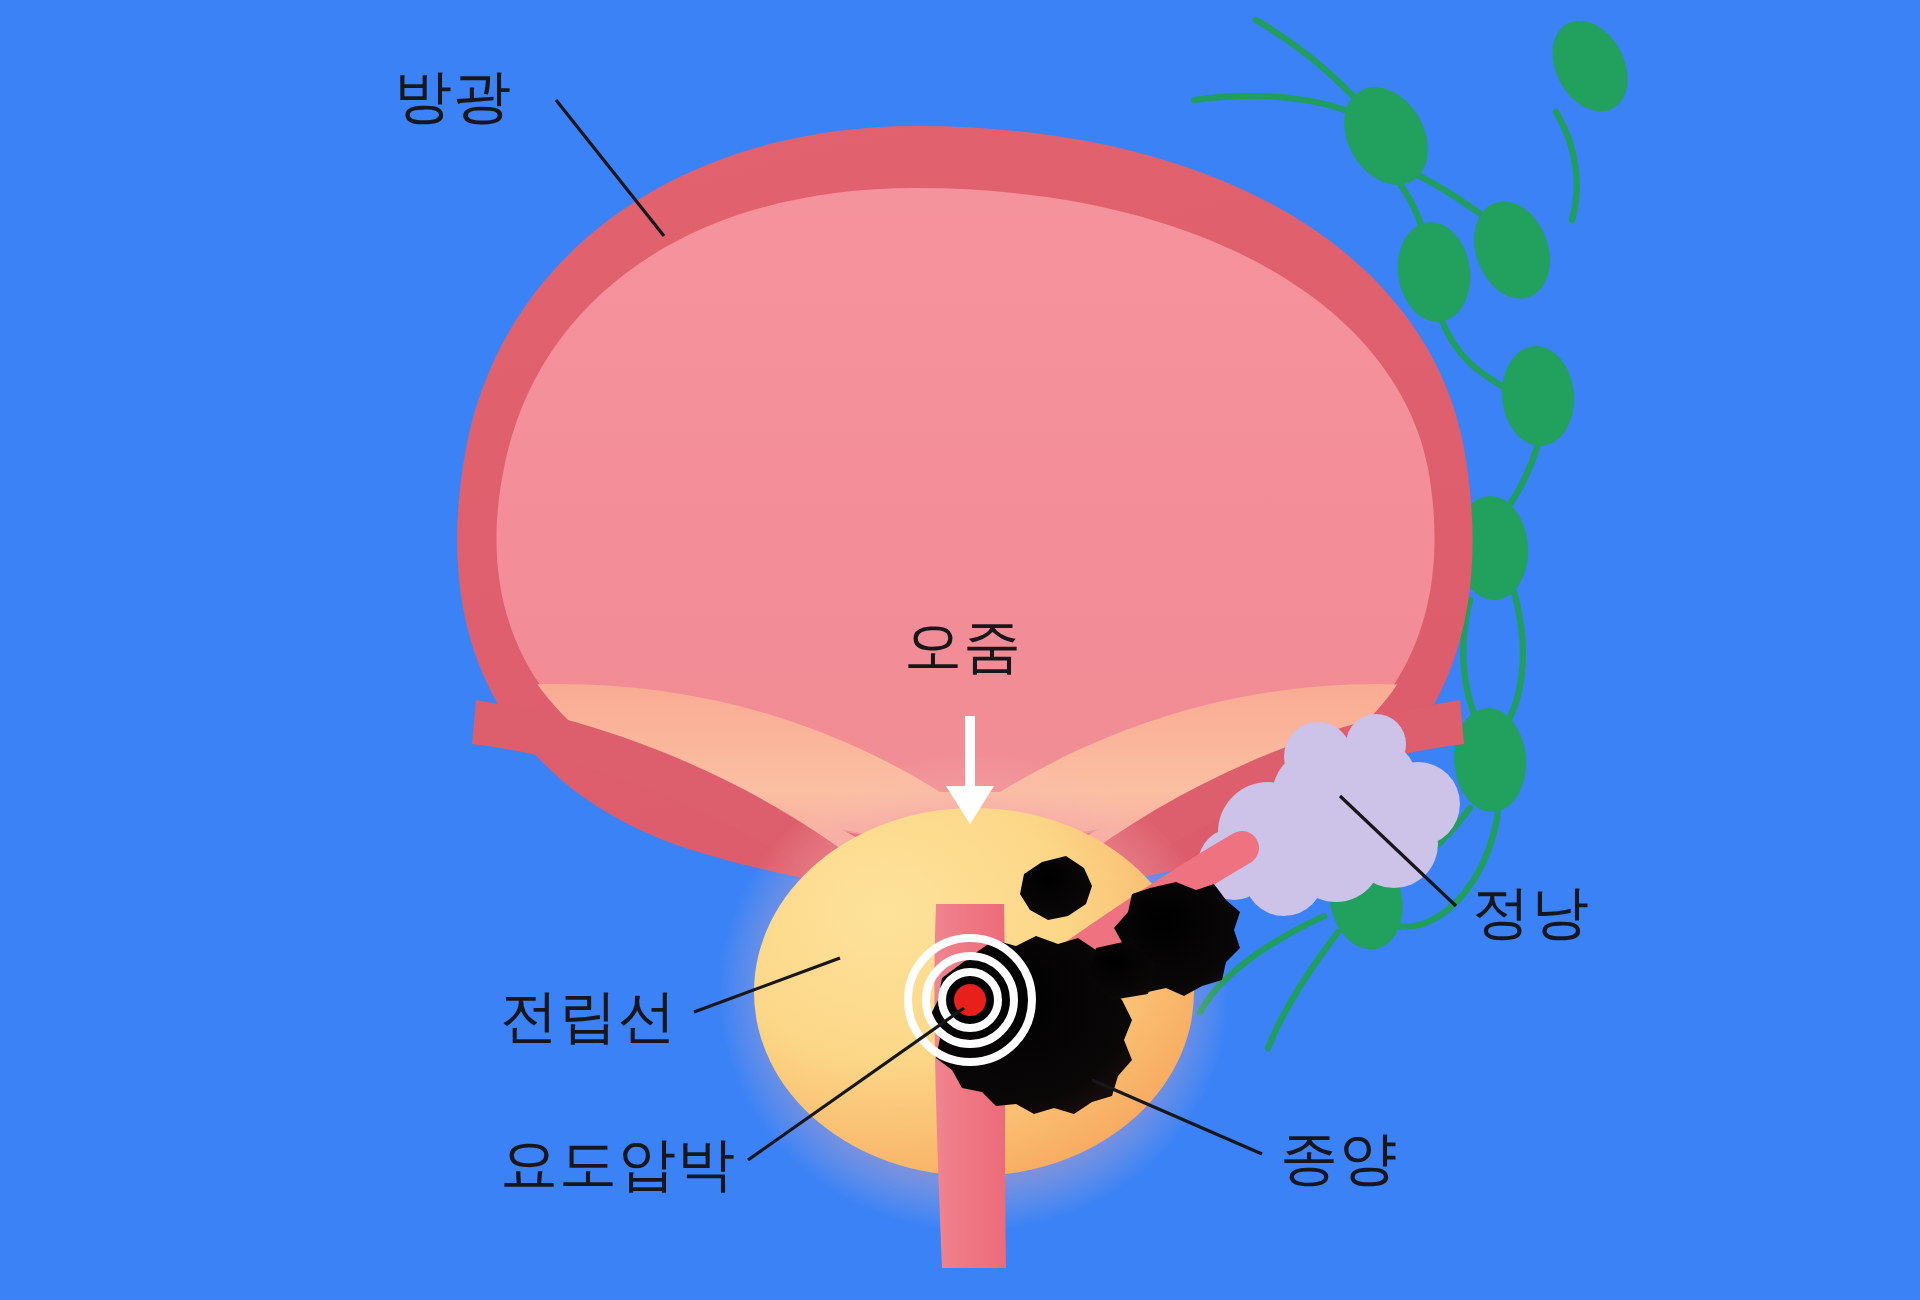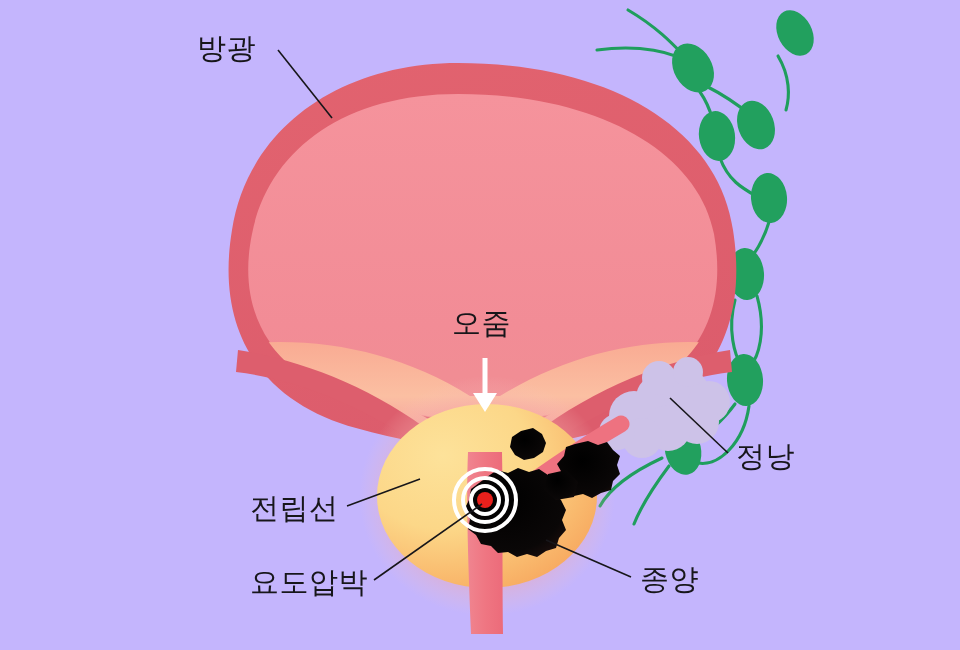--- a/index.html
+++ b/index.html
@@ -5,21 +5,21 @@
 <style>
   html, body {
     margin: 0;
     padding: 0;
     background: #ffffff;
   }
   #stage {
     position: relative;
     width: 960px;
     height: 650px;
-    background: #c4b5fd;
+    background: #3b82f6;
     overflow: hidden;
     font-family: "DejaVu Sans", "Liberation Sans", sans-serif;
   }
   #diagram-svg {
     position: absolute;
     left: 0;
     top: 0;
     width: 960px;
     height: 650px;
     display: block;

